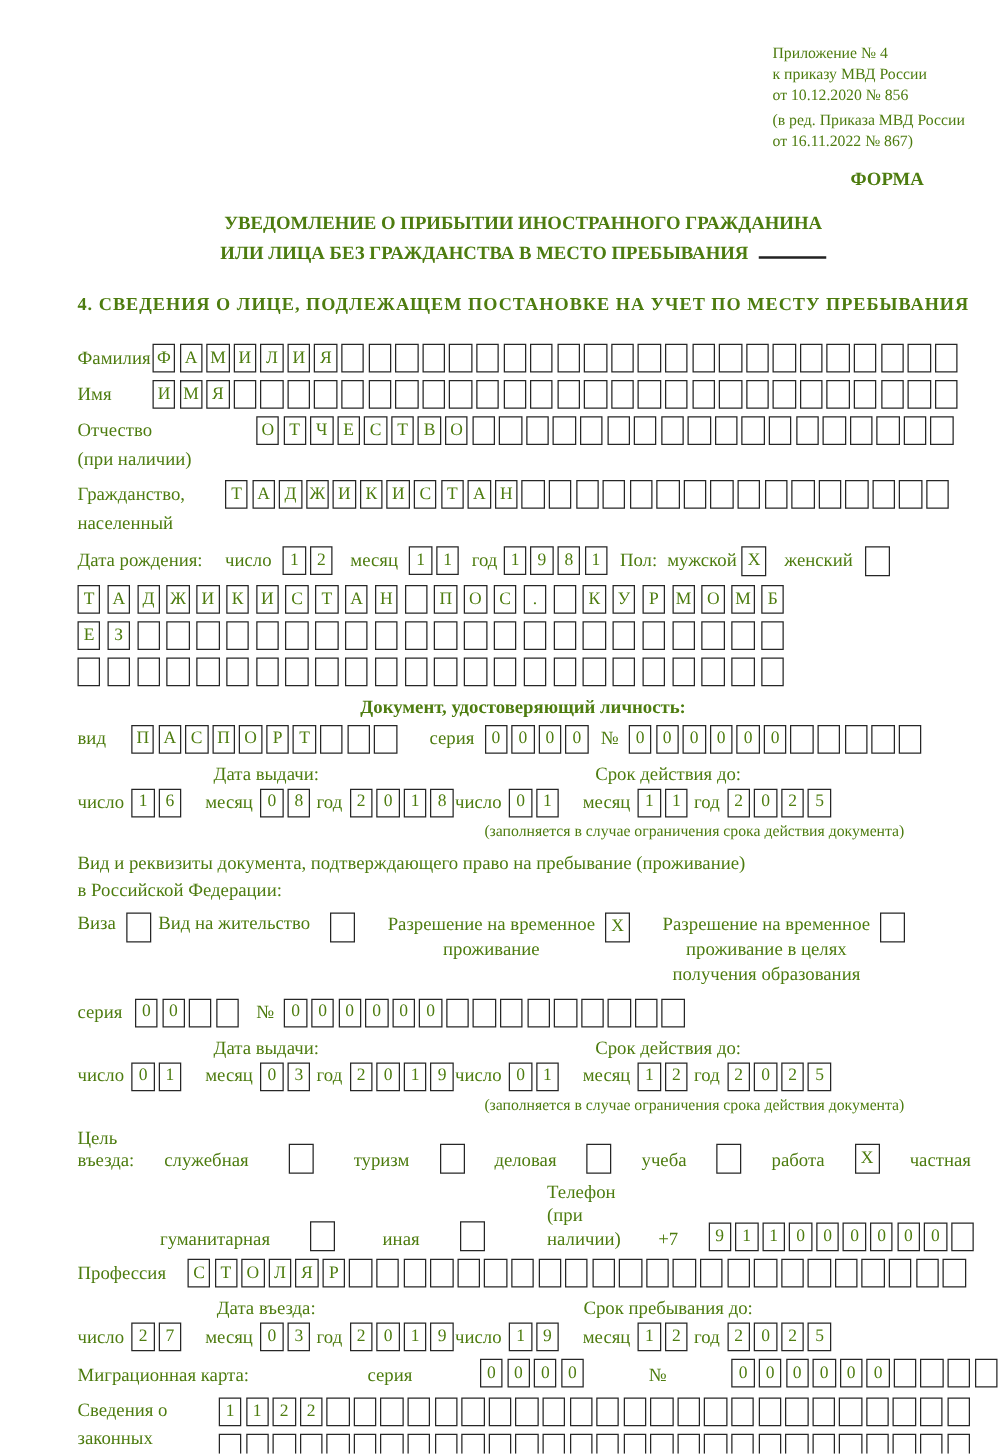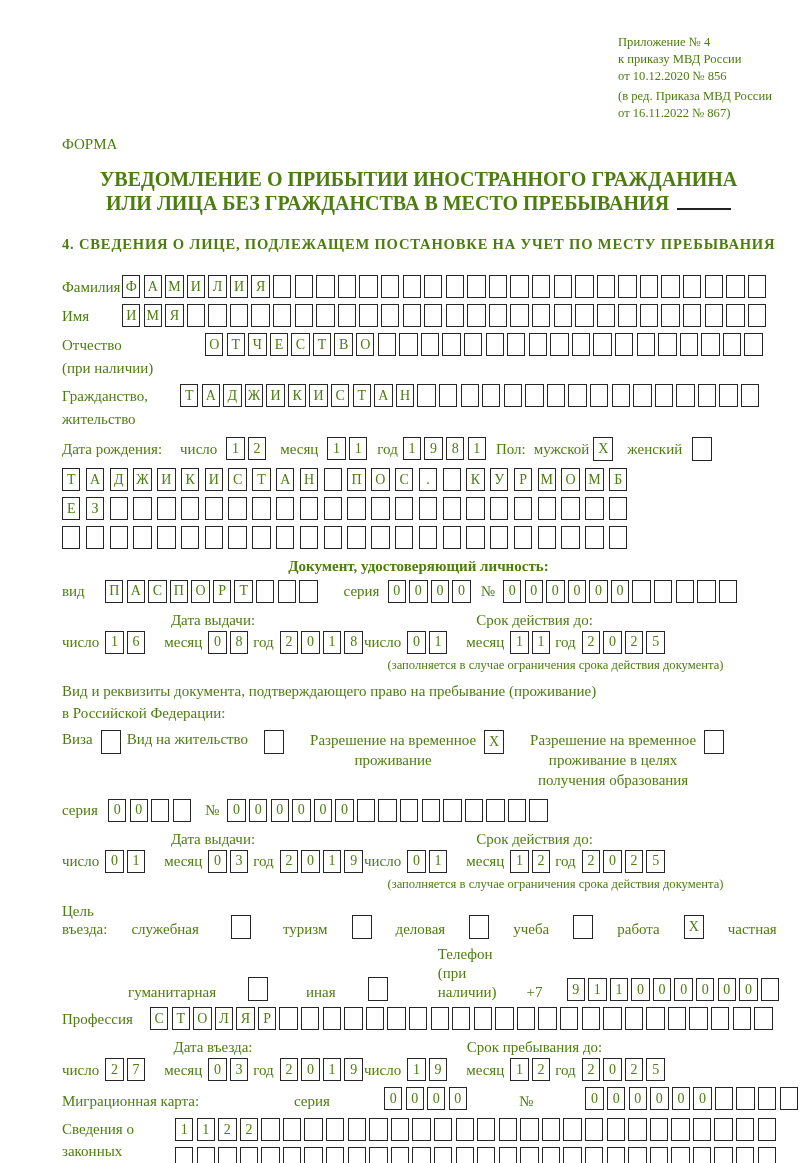--- a/index.html
+++ b/index.html
@@ -5,22 +5,22 @@
   html,body{margin:0;padding:0;background:#ffffff;}
   .page{
     width:800px;height:1163px;box-sizing:border-box;position:relative;
     background:#fff;color:#4d7c0f;
     font-family:"Liberation Serif","DejaVu Serif",serif;
     font-size:15px;line-height:1.25;
     padding:34px 25px 10px 62px;overflow:hidden;
   }
   .appendix{margin-left:556px;font-size:12.6px;line-height:17px;}
   .appendix .gap{height:3px;}
-  .form-label{font-weight:normal;margin:13px 36px 0 0;font-size:15px;}
-  .title{text-align:center;font-weight:bold;font-size:20px;line-height:24px;margin-top:13px;}
+  .form-label{text-align:right;font-weight:bold;margin:13px 36px 0 0;font-size:15px;}
+  .title{text-align:center;font-weight:bold;font-size:15px;line-height:24px;margin-top:13px;}
   .blank-line{display:inline-block;width:54px;border-bottom:2px solid #222;height:13px;margin-left:8px;}
   .sec-heading{font-weight:bold;font-size:14.6px;margin-top:20px;letter-spacing:0.8px;white-space:nowrap;}
 
   .frow{display:flex;align-items:flex-start;margin-top:5px;}
   .flabel{flex:none;line-height:23px;padding-top:1px;}
   .flabel .l2{line-height:22px;}
   .cells{display:flex;gap:3.2px;flex:none;}
   .cells.wgap{gap:5.4px;}
   .c{
     width:18.4px;height:23px;border:1.7px solid #262626;box-sizing:border-box;
@@ -174,21 +174,21 @@
         <span class="c"></span>
         <span class="c"></span>
         <span class="c"></span>
         <span class="c"></span>
       </div>
   </div>
 
   <div class="frow">
     <div class="flabel" style="width:118px;">
       <div>Гражданство,</div>
-      <div class="l2">жительство</div>
+      <div class="l2">населенный</div>
     </div>
     <div class="cells">
         <span class="c">Т</span>
         <span class="c">А</span>
         <span class="c">Д</span>
         <span class="c">Ж</span>
         <span class="c">И</span>
         <span class="c">К</span>
         <span class="c">И</span>
         <span class="c">С</span>

